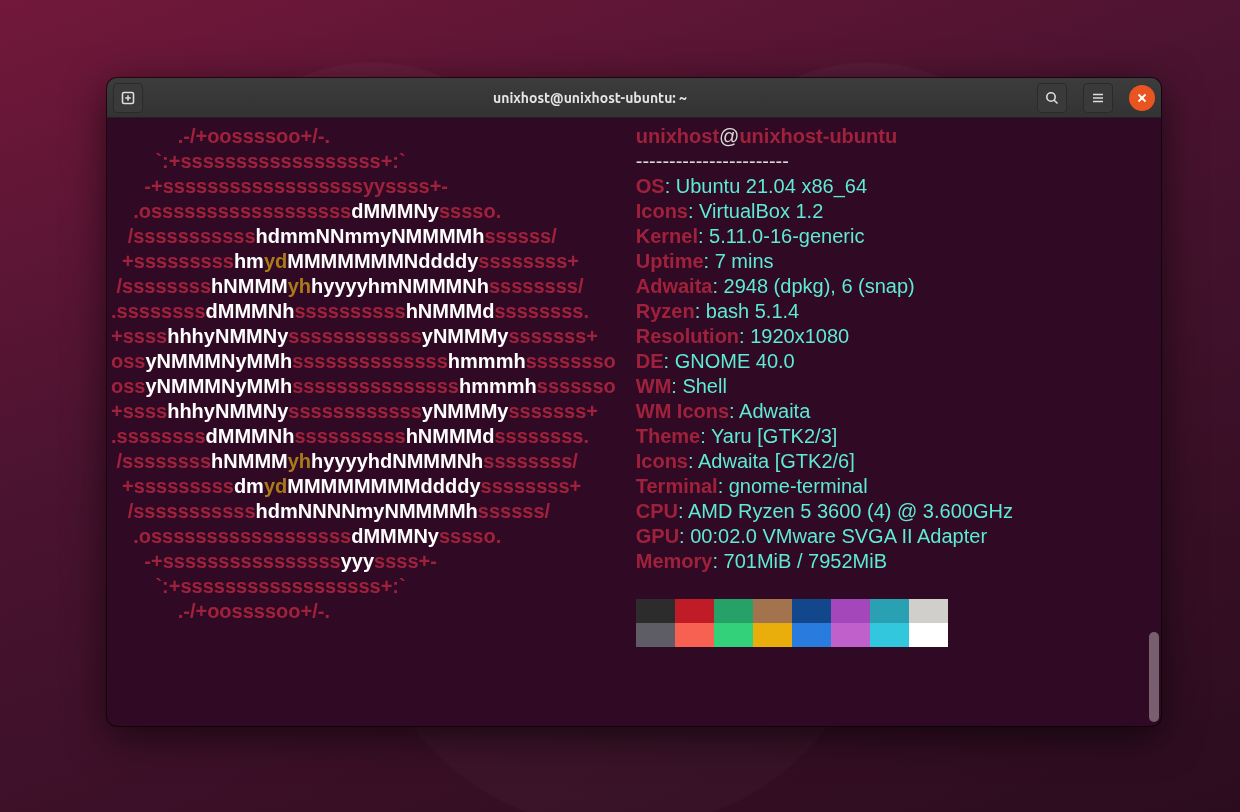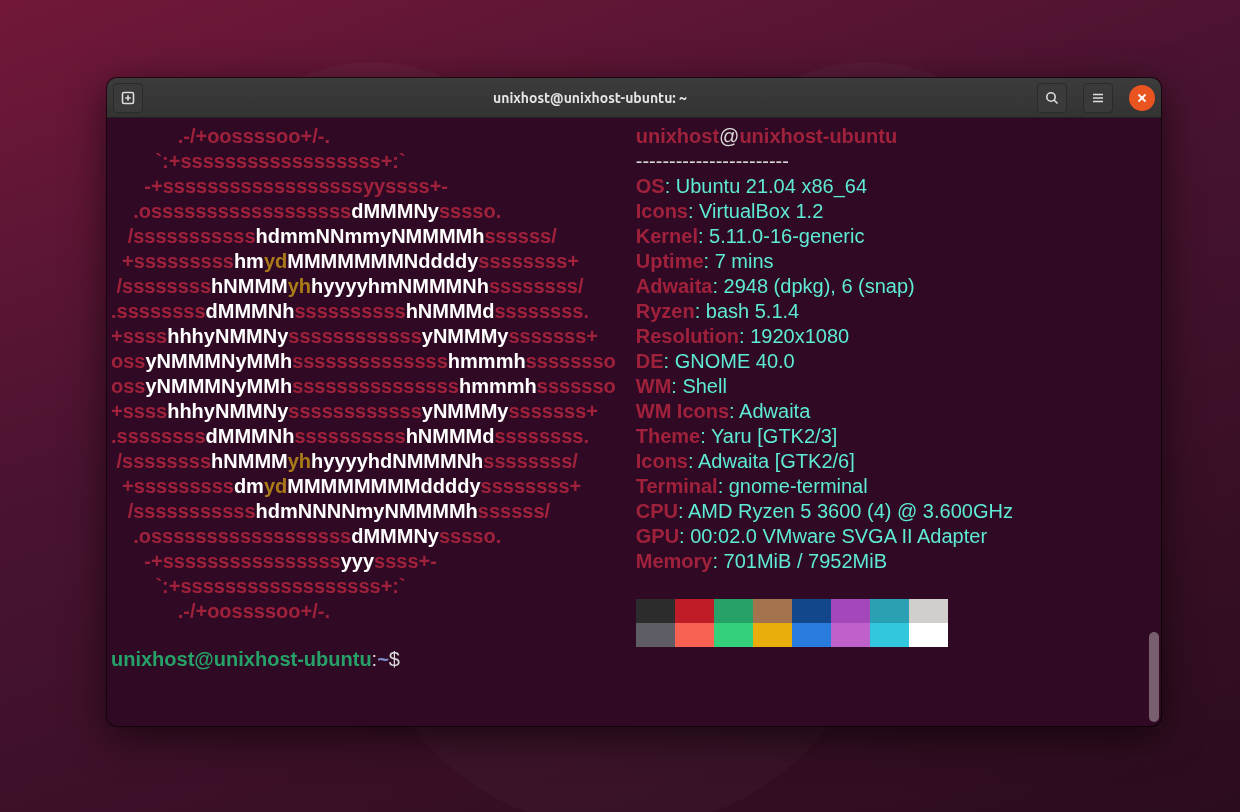--- a/index.html
+++ b/index.html
@@ -202,18 +202,17 @@
 <span class="neo-label">Theme</span><span class="neo-val">: Yaru [GTK2/3]</span>
 <span class="neo-label">Icons</span><span class="neo-val">: Adwaita [GTK2/6]</span>
 <span class="neo-label">Terminal</span><span class="neo-val">: gnome-terminal</span>
 <span class="neo-label">CPU</span><span class="neo-val">: AMD Ryzen 5 3600 (4) @ 3.600GHz</span>
 <span class="neo-label">GPU</span><span class="neo-val">: 00:02.0 VMware SVGA II Adapter</span>
 <span class="neo-label">Memory</span><span class="neo-val">: 701MiB / 7952MiB</span>
 
 <div><div class="swatch-row"><div class="swatch" style="background: rgb(44, 44, 44);"></div><div class="swatch" style="background: rgb(192, 28, 40);"></div><div class="swatch" style="background: rgb(38, 162, 105);"></div><div class="swatch" style="background: rgb(162, 115, 76);"></div><div class="swatch" style="background: rgb(18, 72, 139);"></div><div class="swatch" style="background: rgb(163, 71, 186);"></div><div class="swatch" style="background: rgb(42, 161, 179);"></div><div class="swatch" style="background: rgb(208, 207, 204);"></div></div><div class="swatch-row"><div class="swatch" style="background: rgb(94, 92, 100);"></div><div class="swatch" style="background: rgb(246, 97, 81);"></div><div class="swatch" style="background: rgb(51, 209, 122);"></div><div class="swatch" style="background: rgb(233, 173, 12);"></div><div class="swatch" style="background: rgb(42, 123, 222);"></div><div class="swatch" style="background: rgb(192, 97, 203);"></div><div class="swatch" style="background: rgb(51, 199, 222);"></div><div class="swatch" style="background: rgb(255, 255, 255);"></div></div></div></pre>
     </div>
 
-    <pre class="prompt-line"><span class="c-g">unixhost</span><span class="c-g">@</span><span class="c-g">unixhost-ubuntu</span><span class="c-dim">:</span><span class="c-blue">~</span><span class="c-dim">$</span><span> </span></pre>
 
     <div class="scrollbar"></div>
   </div>
 
 </div>
 
 </body></html>

